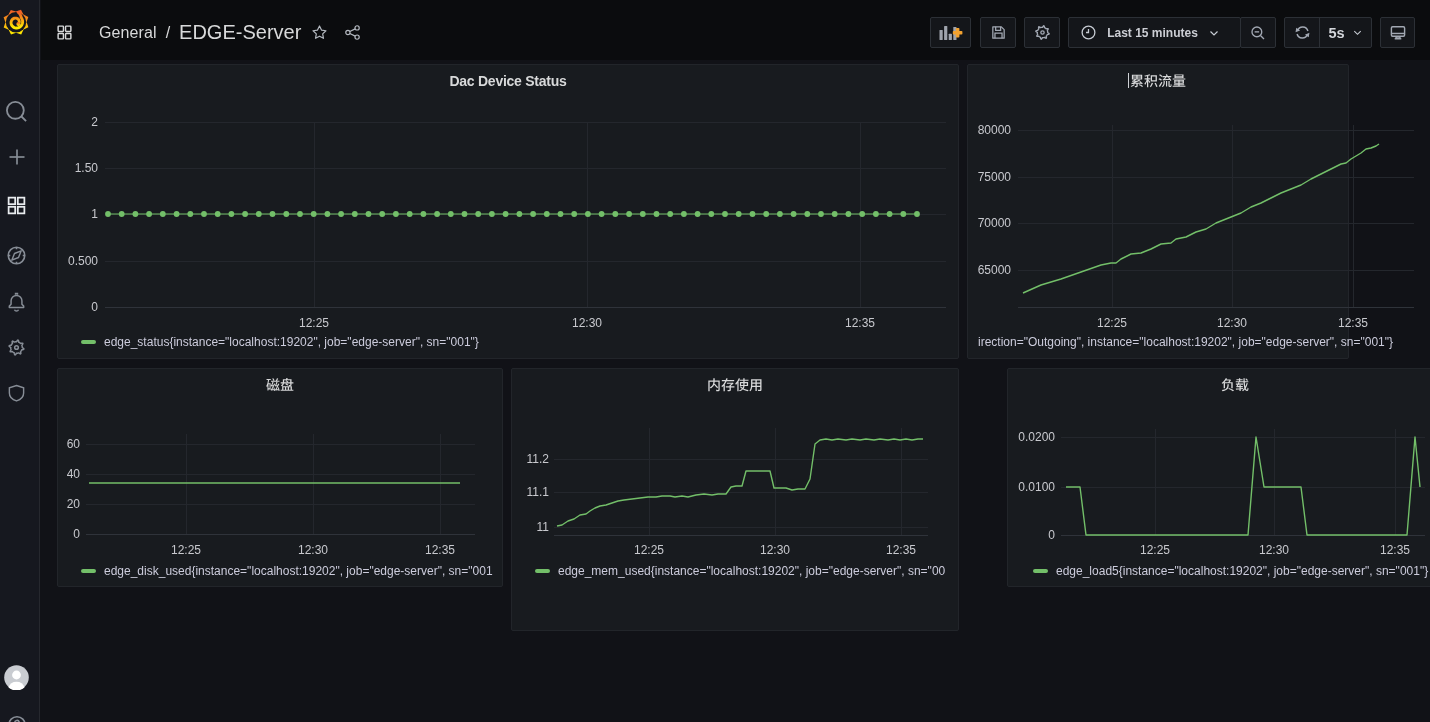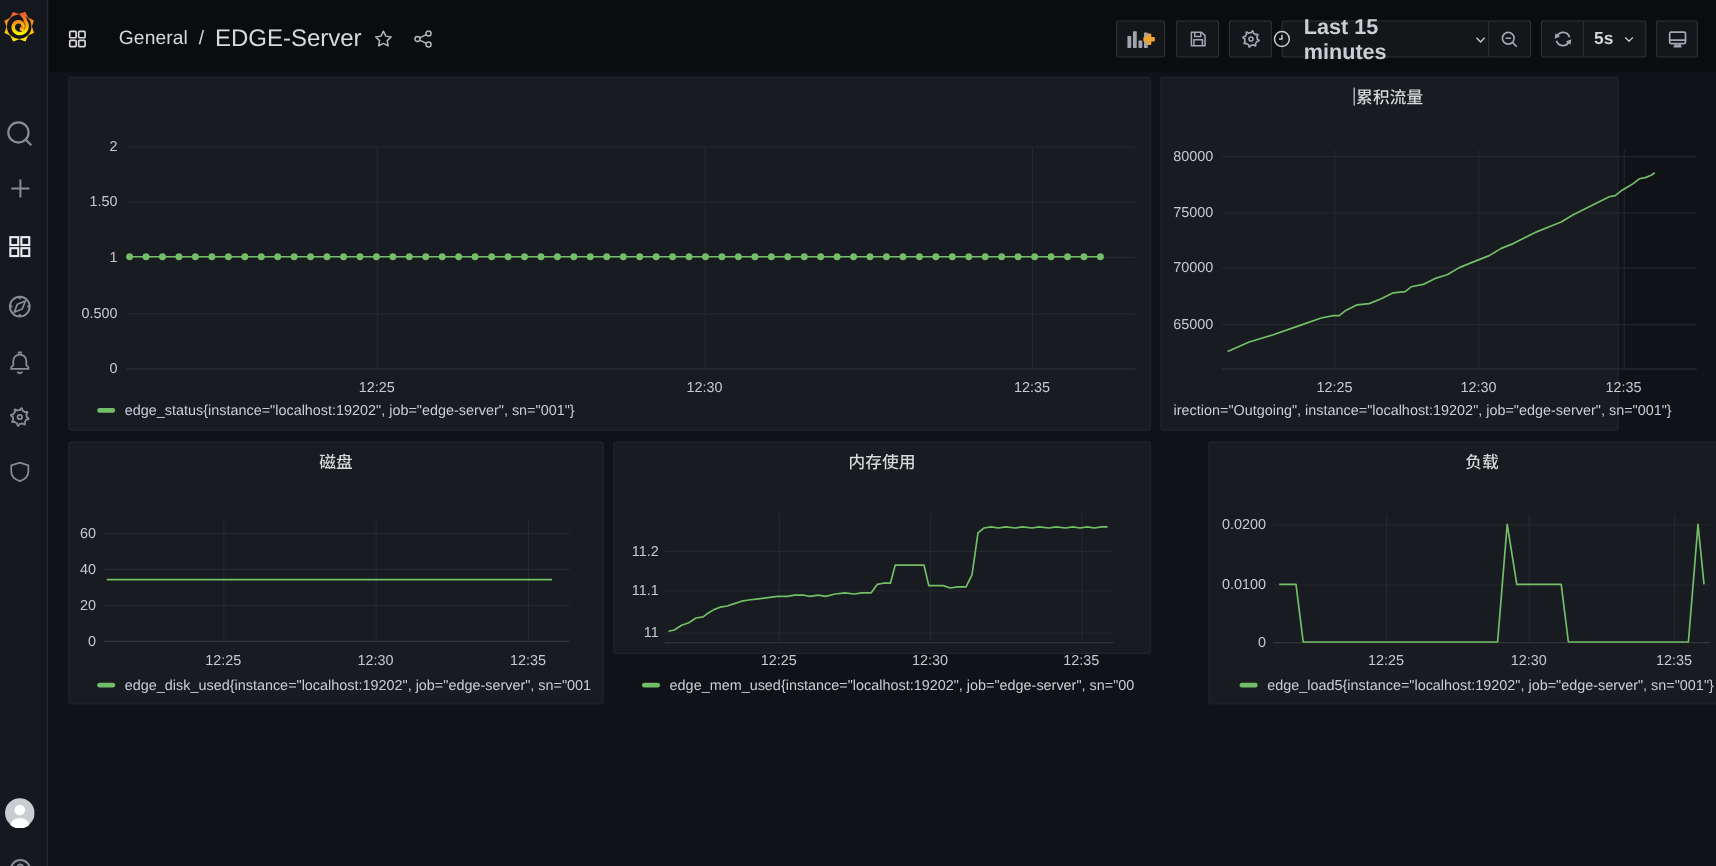--- a/index.html
+++ b/index.html
@@ -130,21 +130,21 @@
     <svg width="19" height="19" viewBox="0 0 24 24" fill="none" stroke="#a2a8b3" stroke-width="1.7">
       <path d="M14.56 5.83 L14.76 6.01 L15.00 6.12 L15.22 6.24 L15.45 6.37 L15.67 6.51 L15.88 6.66 L16.09 6.82 L16.29 6.98 L16.48 7.15 L16.67 7.33 L17.08 7.30 L17.67 7.16 L18.28 7.05 L18.80 7.06 L19.15 7.23 L19.26 7.55 L19.14 8.00 L18.84 8.51 L18.47 9.02 L18.17 9.44 L18.19 9.72 L18.28 9.96 L18.35 10.21 L18.42 10.46 L18.47 10.71 L18.52 10.97 L18.55 11.22 L18.58 11.48 L18.59 11.74 L18.60 12.00 L18.92 12.27 L19.43 12.59 L19.94 12.94 L20.30 13.32 L20.43 13.68 L20.28 13.99 L19.88 14.22 L19.30 14.37 L18.69 14.47 L18.17 14.56 L17.99 14.76 L17.88 15.00 L17.76 15.22 L17.63 15.45 L17.49 15.67 L17.34 15.88 L17.18 16.09 L17.02 16.29 L16.85 16.48 L16.67 16.67 L16.70 17.08 L16.84 17.67 L16.95 18.28 L16.94 18.80 L16.77 19.15 L16.45 19.26 L16.00 19.14 L15.49 18.84 L14.98 18.47 L14.56 18.17 L14.28 18.19 L14.04 18.28 L13.79 18.35 L13.54 18.42 L13.29 18.47 L13.03 18.52 L12.78 18.55 L12.52 18.58 L12.26 18.59 L12.00 18.60 L11.73 18.92 L11.41 19.43 L11.06 19.94 L10.68 20.30 L10.32 20.43 L10.01 20.28 L9.78 19.88 L9.63 19.30 L9.53 18.69 L9.44 18.17 L9.24 17.99 L9.00 17.88 L8.78 17.76 L8.55 17.63 L8.33 17.49 L8.12 17.34 L7.91 17.18 L7.71 17.02 L7.52 16.85 L7.33 16.67 L6.92 16.70 L6.33 16.84 L5.72 16.95 L5.20 16.94 L4.85 16.77 L4.74 16.45 L4.86 16.00 L5.16 15.49 L5.53 14.98 L5.83 14.56 L5.81 14.28 L5.72 14.04 L5.65 13.79 L5.58 13.54 L5.53 13.29 L5.48 13.03 L5.45 12.78 L5.42 12.52 L5.41 12.26 L5.40 12.00 L5.08 11.73 L4.57 11.41 L4.06 11.06 L3.70 10.68 L3.57 10.32 L3.72 10.01 L4.12 9.78 L4.70 9.63 L5.31 9.53 L5.83 9.44 L6.01 9.24 L6.12 9.00 L6.24 8.78 L6.37 8.55 L6.51 8.33 L6.66 8.12 L6.82 7.91 L6.98 7.71 L7.15 7.52 L7.33 7.33 L7.30 6.92 L7.16 6.33 L7.05 5.72 L7.06 5.20 L7.23 4.85 L7.55 4.74 L8.00 4.86 L8.51 5.16 L9.02 5.53 L9.44 5.83 L9.72 5.81 L9.96 5.72 L10.21 5.65 L10.46 5.58 L10.71 5.53 L10.97 5.48 L11.22 5.45 L11.48 5.42 L11.74 5.41 L12.00 5.40 L12.27 5.08 L12.59 4.57 L12.94 4.06 L13.32 3.70 L13.68 3.57 L13.99 3.72 L14.22 4.12 L14.37 4.70 L14.47 5.31 L14.56 5.83 Z"></path>
       <circle cx="12" cy="12" r="2.1"></circle>
     </svg>
   </div>
 <div class="btn" style="left:1068px;width:173px;">
     <svg width="17" height="17" viewBox="0 0 24 24" fill="none" stroke="#c7ccd4" stroke-width="1.8" style="margin-left:-9px">
       <circle cx="12" cy="12" r="9"></circle>
       <path d="M12 7.2 V12 H8.5"></path>
     </svg>
-    <span style="font-size:18px;color:#ccced4;font-weight:bold;margin:0 10px 0 10px">Last 15 minutes</span>
+    <span style="font-size:12px;color:#ccced4;font-weight:bold;margin:0 10px 0 10px">Last 15 minutes</span>
     <svg width="12" height="12" viewBox="0 0 24 24" fill="none" stroke="#c7ccd4" stroke-width="2.4">
       <path d="M5 9 l7 7 7-7"></path>
     </svg>
   </div>
 <div class="btn" style="left:1240px;width:36px;">
     <svg width="18" height="18" viewBox="0 0 24 24" fill="none" stroke="#a2a8b3" stroke-width="1.8">
       <circle cx="10.5" cy="10.5" r="6.5"></circle>
       <line x1="15.3" y1="15.3" x2="20" y2="20"></line>
       <line x1="7.5" y1="10.5" x2="13.5" y2="10.5"></line>
     </svg>
@@ -169,20 +169,21 @@
   </div>
 <div class="btn" style="left:1380px;width:35px;">
     <svg width="18" height="18" viewBox="0 0 24 24" fill="none" stroke="#a2a8b3" stroke-width="1.9">
       <rect x="3.2" y="3.6" width="17.6" height="12.8" rx="1.6"></rect>
       <line x1="3.2" y1="12.6" x2="20.8" y2="12.6"></line>
       <path d="M9.4 16.4 v2.2 h5.2 v-2.2"></path>
       <line x1="7.6" y1="19.7" x2="16.4" y2="19.7"></line>
     </svg>
   </div>
 <div class="panel" style="left:57px;top:64px;width:902px;height:295px">
+    <div class="ptitle">Dac Device Status</div>
     <div class="chart"><svg width="902" height="295" font-family="&quot;Liberation Sans&quot;,sans-serif">
         <line x1="47" y1="57.5" x2="888" y2="57.5" stroke="#24272d" stroke-width="1"></line>
         <line x1="47" y1="103.5" x2="888" y2="103.5" stroke="#24272d" stroke-width="1"></line>
         <line x1="47" y1="149.5" x2="888" y2="149.5" stroke="#24272d" stroke-width="1"></line>
         <line x1="47" y1="196.5" x2="888" y2="196.5" stroke="#24272d" stroke-width="1"></line>
         <line x1="47" y1="242.5" x2="888" y2="242.5" stroke="#2f333a" stroke-width="1"></line>
         <line x1="256.5" y1="57" x2="256.5" y2="242" stroke="#24272d" stroke-width="1"></line>
         <line x1="529.5" y1="57" x2="529.5" y2="242" stroke="#24272d" stroke-width="1"></line>
         <line x1="802.5" y1="57" x2="802.5" y2="242" stroke="#24272d" stroke-width="1"></line>
         <text x="40" y="61" text-anchor="end" font-size="12" fill="#c8c9ce" font-weight="normal">2</text>
@@ -308,21 +309,21 @@
         <text x="22" y="139" text-anchor="end" font-size="12" fill="#c8c9ce" font-weight="normal">20</text>
         <text x="22" y="169" text-anchor="end" font-size="12" fill="#c8c9ce" font-weight="normal">0</text>
         <text x="128" y="185" text-anchor="middle" font-size="12" fill="#c8c9ce" font-weight="normal">12:25</text>
         <text x="255" y="185" text-anchor="middle" font-size="12" fill="#c8c9ce" font-weight="normal">12:30</text>
         <text x="382" y="185" text-anchor="middle" font-size="12" fill="#c8c9ce" font-weight="normal">12:35</text>
         <line x1="31" y1="114" x2="402" y2="114" stroke="#73bf69" stroke-width="1.3"></line>
         <rect x="23" y="200" width="15" height="4" rx="2" fill="#73bf69"></rect>
         <text x="46" y="206" font-size="12" fill="#ccccdc">edge_disk_used{instance="localhost:19202", job="edge-server", sn="001</text>
       </svg></div>
   </div>
-<div class="panel" style="left:511px;top:368px;width:448px;height:177px">
+<div class="panel" style="left:511px;top:368px;width:448px;height:263px">
     <div class="ptitle-svg" style="top:8px">
       <svg width="56" height="16" viewBox="0 0 56 16" style="display:block" fill="#d8d9da">
         <path transform="translate(0.0,13.0) scale(0.0140,-0.0140)" d="M445.16009521484375 421.440185546875 516.5598754882812 472.84002685546875Q552.2799072265625 441.32000732421875 592.3999328613281 404.3599853515625Q632.5199584960938 367.39996337890625 671.2599792480469 329.37994384765625Q710 291.35992431640625 743.5800170898438 255.71990966796875Q777.1600341796875 220.07989501953125 800.3600463867188 191.7598876953125L722.040283203125 130.320068359375Q700.9602661132812 159.080078125 668.7202453613281 195.50009155273438Q636.480224609375 231.92010498046875 598.5802001953125 271.5001220703125Q560.68017578125 311.08013916015625 521.0601501464844 349.4401550292969Q481.44012451171875 387.8001708984375 445.16009521484375 421.440185546875ZM452.400146484375 844.43994140625H549.599853515625V629.1602172851562Q549.599853515625 580.3602294921875 543.6998596191406 527.0802307128906Q537.7998657226562 473.80023193359375 521.6798706054688 418.92022705078125Q505.55987548828125 364.04022216796875 474.4598693847656 310.40020751953125Q443.35986328125 256.76019287109375 393.2998352050781 207.02017211914062Q343.23980712890625 157.2801513671875 270.1197509765625 114.0001220703125Q263.6397705078125 124.28009033203125 251.73980712890625 137.52005004882812Q239.83984375 150.760009765625 226.8798828125 163.93997192382812Q213.919921875 177.11993408203125 202.0799560546875 185.2799072265625Q272.52001953125 222.63995361328125 318.8400573730469 266.17999267578125Q365.16009521484375 309.72003173828125 392.18011474609375 356.6000671386719Q419.20013427734375 403.4801025390625 432.0201416015625 450.82012939453125Q444.84014892578125 498.16015625 448.6201477050781 543.6201782226562Q452.400146484375 589.0802001953125 452.400146484375 629.72021484375ZM94.4400634765625 675.159912109375H856.7200927734375V582.440185546875H188.95977783203125V-85.99993896484375H94.4400634765625ZM814.8402099609375 675.159912109375H908.2399291992188V31.31982421875Q908.2399291992188 -10.4801025390625 897.43994140625 -33.400054931640625Q886.6399536132812 -56.32000732421875 858.239990234375 -68.03997802734375Q829.9600219726562 -79.3199462890625 782.7200317382812 -81.77993774414062Q735.4800415039062 -84.23992919921875 668.0400390625 -84.23992919921875Q666.4800415039062 -70.8399658203125 661.4000549316406 -53.58001708984375Q656.320068359375 -36.320068359375 649.840087890625 -19.18011474609375Q643.360107421875 -2.0401611328125 636.4401245117188 10.7998046875Q669.4801635742188 9.7998046875 700.8401794433594 9.019805908203125Q732.2001953125 8.23980712890625 756.3002014160156 8.459808349609375Q780.4002075195312 8.6798095703125 789.8402099609375 8.6798095703125Q804.2802124023438 9.6798095703125 809.5602111816406 14.61981201171875Q814.8402099609375 19.559814453125 814.8402099609375 32.559814453125Z"></path>
         <path transform="translate(14.0,13.0) scale(0.0140,-0.0140)" d="M341.0399169921875 269.87994384765625H959.1599731445312V181.52020263671875H341.0399169921875ZM422.9599609375 525.7999877929688H821.8401489257812V439.80023193359375H422.9599609375ZM608.8800659179688 346.84002685546875H704.3997802734375V21.1998291015625Q704.3997802734375 -17.16009521484375 694.8797912597656 -38.080047607421875Q685.3598022460938 -59 657.2798461914062 -70.15997314453125Q629.3198852539062 -80.3199462890625 585.7398986816406 -82.27993774414062Q542.159912109375 -84.23992919921875 479.31988525390625 -83.679931640625Q476.19989013671875 -63.67999267578125 468.4999084472656 -38.540069580078125Q460.7999267578125 -13.400146484375 451.3199462890625 6.47979736328125Q481 5.47979736328125 508.96002197265625 4.699798583984375Q536.9200439453125 3.9197998046875 558.0200500488281 4.139801025390625Q579.1200561523438 4.35980224609375 587.4400634765625 4.7998046875Q600.320068359375 5.7998046875 604.6000671386719 9.459808349609375Q608.8800659179688 13.11981201171875 608.8800659179688 22.99981689453125ZM797.8402099609375 525.7999877929688H821.0801391601562L840.5200805664062 530.719970703125L900.7199096679688 483.0001220703125Q868.919921875 448.44012451171875 828.6399230957031 413.20013427734375Q788.3599243164062 377.96014404296875 744.8599243164062 346.60015869140625Q701.3599243164062 315.24017333984375 659.679931640625 291.440185546875Q651.0799560546875 304.2801513671875 635.2799987792969 320.4801025390625Q619.4800415039062 336.6800537109375 608.8800659179688 346.84002685546875Q643.840087890625 366.96002197265625 679.9601135253906 395.02001953125Q716.0801391601562 423.08001708984375 747.4801635742188 453.02001953125Q778.8801879882812 482.96002197265625 797.8402099609375 507.60003662109375ZM59.36004638671875 713.5599365234375H942.3199462890625V622.960205078125H59.36004638671875ZM377.92010498046875 844.5599365234375 475.6798095703125 820.8800048828125Q439.87982177734375 703.3600463867188 384.9598388671875 588.8000793457031Q330.03985595703125 474.2401123046875 253.09988403320312 375.14013671875Q176.159912109375 276.0401611328125 71.9599609375 203.8001708984375Q67.15997314453125 216.32012939453125 58.899993896484375 232.64007568359375Q50.6400146484375 248.96002197265625 41.60003662109375 265.219970703125Q32.56005859375 281.47991943359375 25.080078125 292.43988037109375Q93.64007568359375 338.95989990234375 149.36007690429688 401.71990966796875Q205.080078125 464.47991943359375 249.24008178710938 537.919921875Q293.40008544921875 611.3599243164062 325.5000915527344 689.2999267578125Q357.60009765625 767.2399291992188 377.92010498046875 844.5599365234375ZM180.0001220703125 431.67999267578125H275.079833984375V-82.5599365234375H180.0001220703125Z"></path>
         <path transform="translate(28.0,13.0) scale(0.0140,-0.0140)" d="M325.679931640625 738.9198608398438H965.0799560546875V652.360107421875H325.679931640625ZM438.03973388671875 488.2801513671875V360.63983154296875H844.0001831054688V488.2801513671875ZM351.47998046875 566.5599365234375H935.0399169921875V281.9200439453125H351.47998046875ZM427.83978271484375 265.91998291015625Q474.039794921875 190.43994140625 553.2598266601562 135.83990478515625Q632.4798583984375 81.2398681640625 740.0398864746094 47.4598388671875Q847.5999145507812 13.6798095703125 977.4799194335938 0.039794921875Q967.7599487304688 -9.68017578125 956.7599792480469 -24.7601318359375Q945.760009765625 -39.840087890625 936.6000366210938 -55.48004150390625Q927.4400634765625 -71.1199951171875 921.080078125 -84.51995849609375Q787.7200927734375 -65.63995361328125 678.2600708007812 -24.539947509765625Q568.800048828125 16.56005859375 486.46002197265625 82.62005615234375Q404.1199951171875 148.6800537109375 349.8800048828125 241.0400390625ZM592.2800903320312 839.0799560546875H685.6798095703125V390.9200439453125Q685.6798095703125 331.4400634765625 678.6598205566406 273.9800720214844Q671.6398315429688 216.52008056640625 651.8998413085938 163.24008178710938Q632.1598510742188 109.9600830078125 594.3798522949219 63.360076904296875Q556.599853515625 16.76007080078125 495.6798400878906 -21.219940185546875Q434.75982666015625 -59.199951171875 344.83978271484375 -85.9599609375Q339.47979736328125 -75.239990234375 329.1998291015625 -60.6600341796875Q318.91986083984375 -46.080078125 308.0198974609375 -31.5001220703125Q297.11993408203125 -16.920166015625 286.8399658203125 -7.2001953125Q372.52001953125 13.079833984375 428.5800476074219 44.35986328125Q484.64007568359375 75.639892578125 517.6200866699219 114.919921875Q550.60009765625 154.199951171875 566.60009765625 199.0999755859375Q582.60009765625 244 587.4400939941406 292.58001708984375Q592.2800903320312 341.1600341796875 592.2800903320312 391.48004150390625ZM268.08013916015625 846.5599365234375 356.43988037109375 818.4000244140625Q322.43988037109375 733.8400268554688 276.5398864746094 650.6400451660156Q230.639892578125 567.4400634765625 177.67990112304688 493.90008544921875Q124.71990966796875 420.360107421875 68.47991943359375 364.2401123046875Q64.23992919921875 375.64007568359375 55.199951171875 393.8000183105469Q46.15997314453125 411.9599609375 36.0 430.1799011230469Q25.84002685546875 448.39984130859375 17.36004638671875 459.7998046875Q66.88006591796875 506.87982177734375 113.52008056640625 568.6198425292969Q160.16009521484375 630.35986328125 200.02011108398438 701.5398864746094Q239.880126953125 772.7199096679688 268.08013916015625 846.5599365234375ZM166.28009033203125 577.9200439453125 255.87982177734375 667.519775390625 256.75982666015625 666.519775390625V-87.63995361328125H166.28009033203125Z"></path>
         <path transform="translate(42.0,13.0) scale(0.0140,-0.0140)" d="M202.2799072265625 775.4799194335938H834.6801147460938V685.0001831054688H202.2799072265625ZM202.2799072265625 543.39990234375H834.7200927734375V454.60015869140625H202.2799072265625ZM198.31988525390625 305.8798828125H837.5200805664062V216.400146484375H198.31988525390625ZM148.2000732421875 775.4799194335938H241.59979248046875V413.95989990234375Q241.59979248046875 356.0399169921875 236.539794921875 288.87994384765625Q231.47979736328125 221.719970703125 217.35980224609375 153.55999755859375Q203.23980712890625 85.4000244140625 175.559814453125 22.9200439453125Q147.87982177734375 -39.5599365234375 102.1998291015625 -89.5599365234375Q95.15985107421875 -79.9599609375 81.35989379882812 -67.83999633789062Q67.5599365234375 -55.72003173828125 53.199981689453125 -44.660064697265625Q38.84002685546875 -33.60009765625 28.12005615234375 -27.68011474609375Q69.56005859375 18.639892578125 93.72006225585938 73.29989624023438Q117.88006591796875 127.95989990234375 129.60006713867188 186.45989990234375Q141.320068359375 244.95989990234375 144.76007080078125 303.2398986816406Q148.2000732421875 361.5198974609375 148.2000732421875 414.5198974609375ZM799.3201904296875 775.4799194335938H893.2799072265625V34.99981689453125Q893.2799072265625 -6.2401123046875 882.2599182128906 -28.600067138671875Q871.2399291992188 -50.96002197265625 843.9599609375 -62.67999267578125Q816.5599975585938 -73.9599609375 770.5400085449219 -76.699951171875Q724.52001953125 -79.43994140625 654.4400024414062 -78.43994140625Q651.760009765625 -60 642.1600341796875 -33.080078125Q632.56005859375 -6.16015625 622.9600830078125 12.59979248046875Q655.4401245117188 11.039794921875 686.400146484375 10.759796142578125Q717.3601684570312 10.47979736328125 740.68017578125 10.699798583984375Q764.0001831054688 10.9197998046875 773.440185546875 10.9197998046875Q787.8801879882812 11.35980224609375 793.6001892089844 16.579803466796875Q799.3201904296875 21.7998046875 799.3201904296875 35.6798095703125ZM459.80010986328125 740.1600341796875H555.31982421875V-73.51995849609375H459.80010986328125Z"></path>
       </svg>
     </div>
     <div class="chart"><svg width="448" height="219" font-family="&quot;Liberation Sans&quot;,sans-serif">
         <line x1="42" y1="90.5" x2="416" y2="90.5" stroke="#24272d" stroke-width="1"></line>

